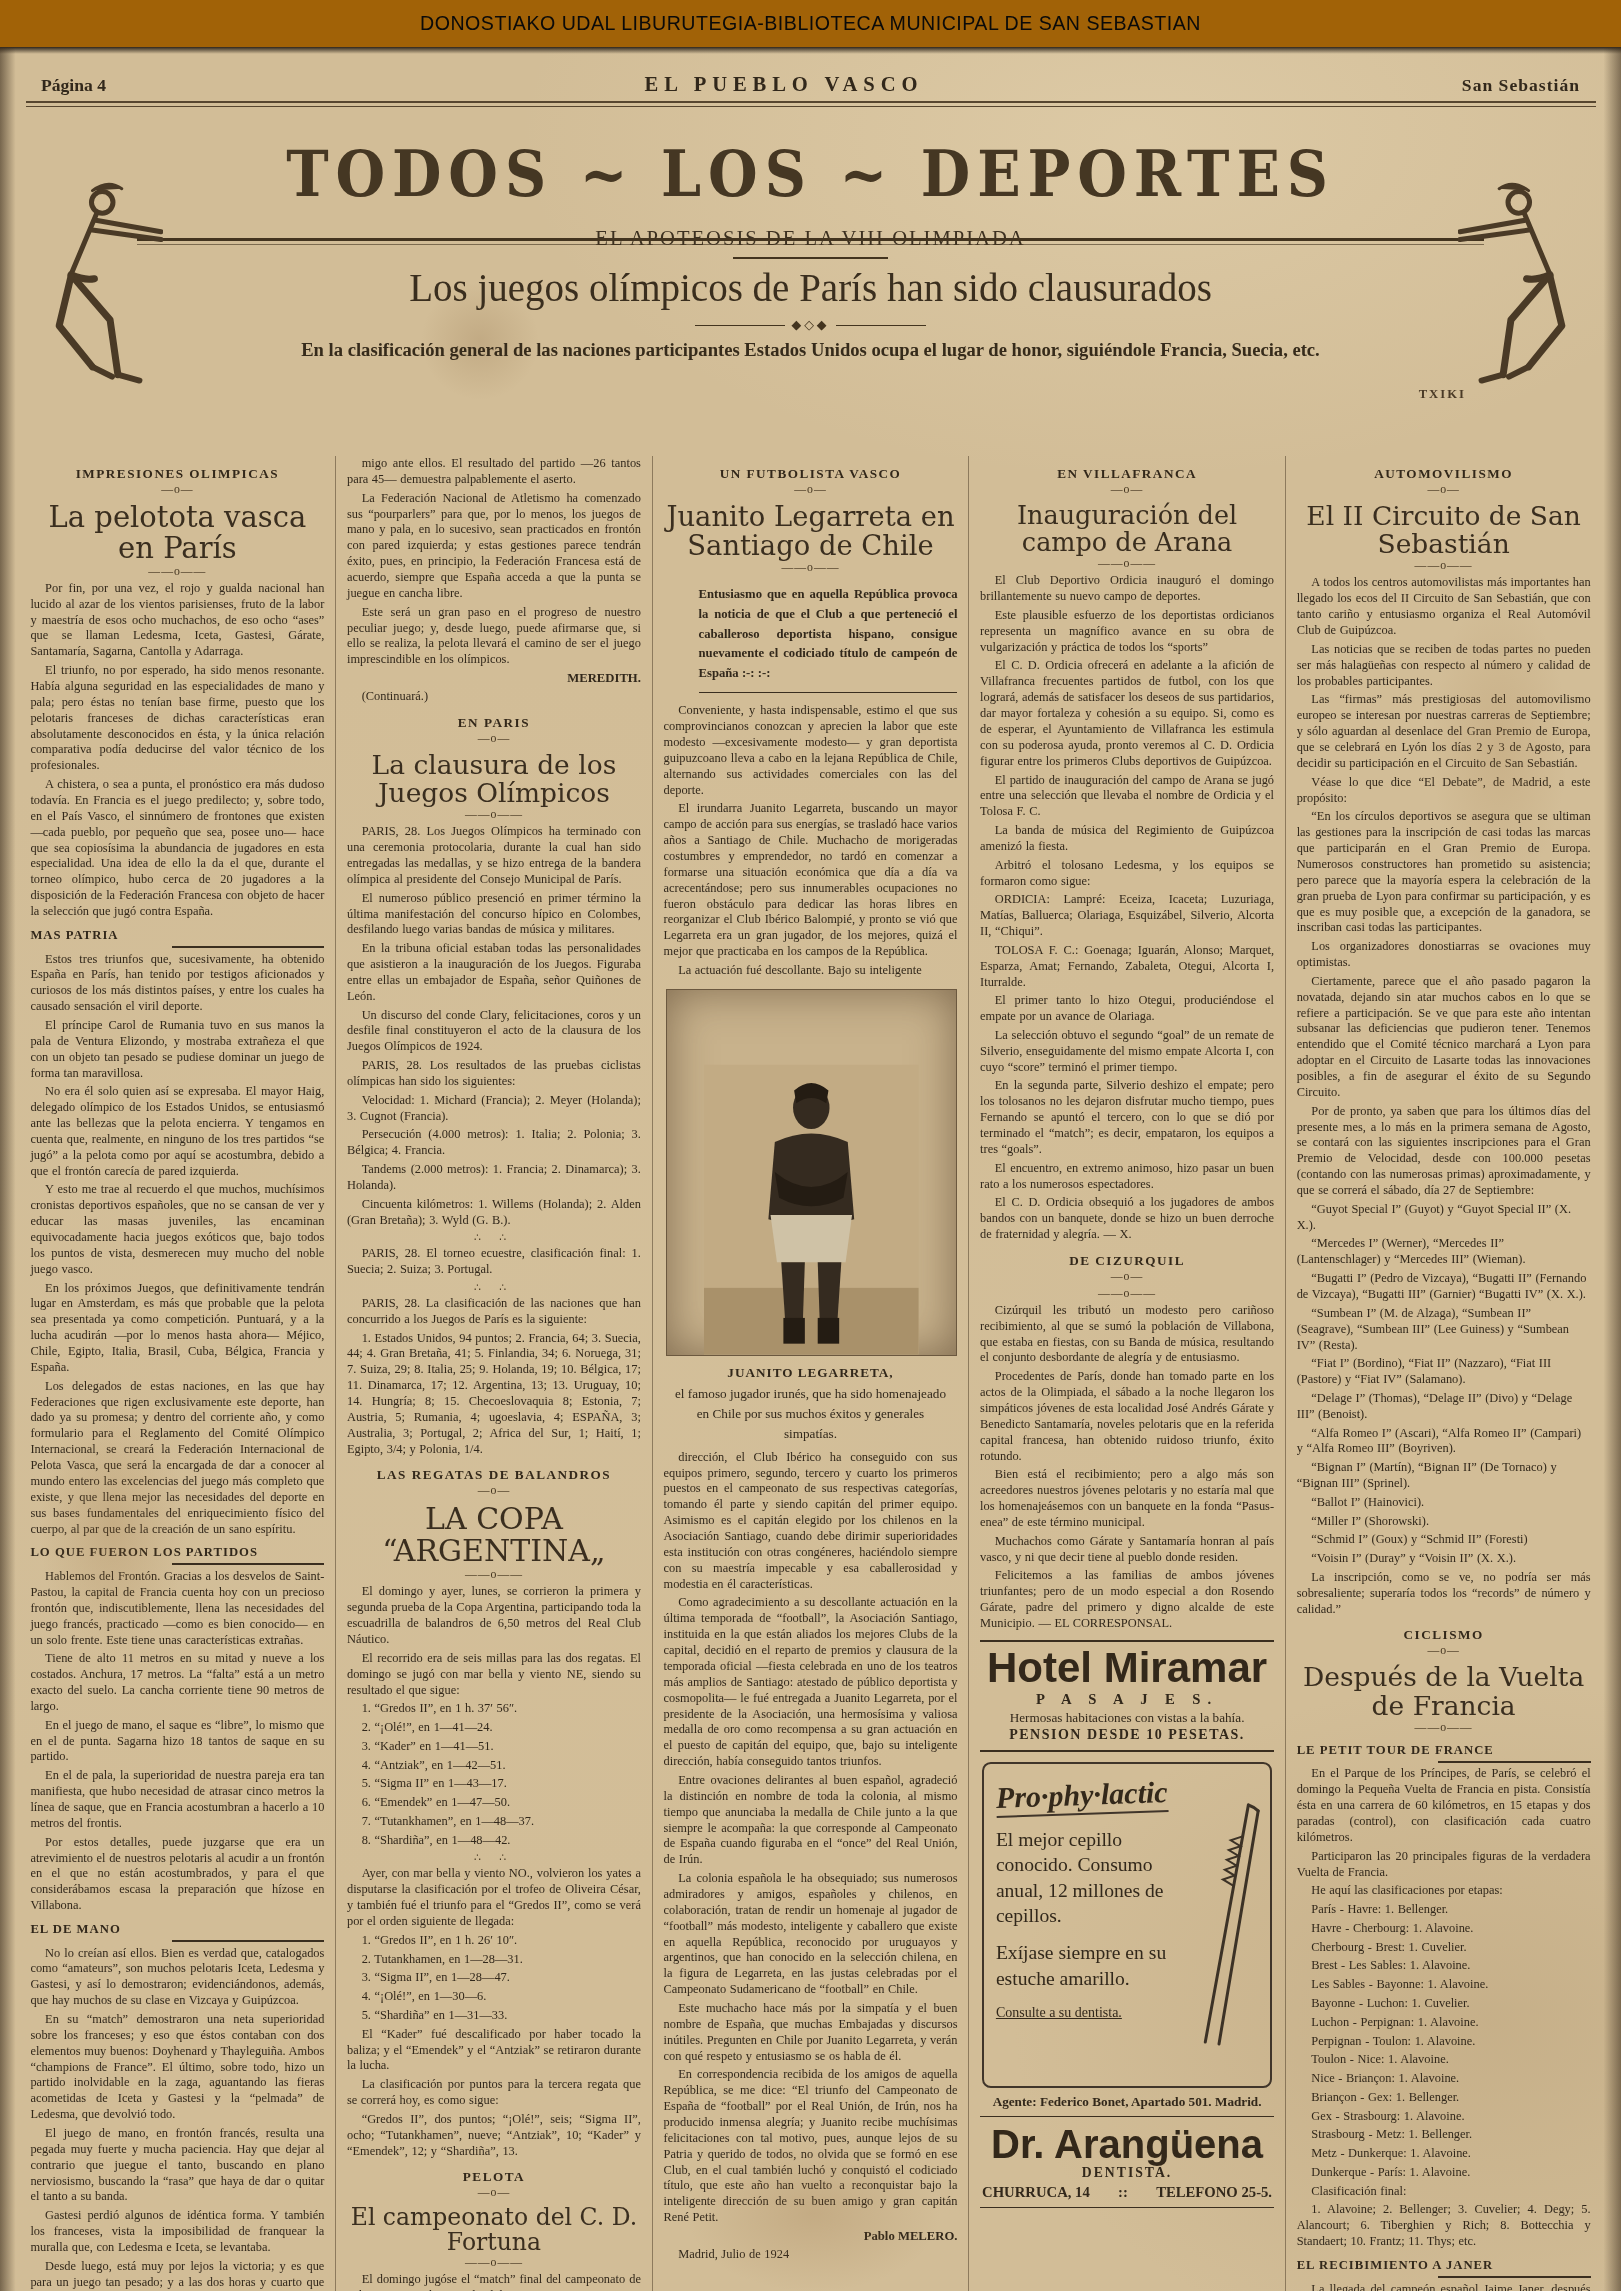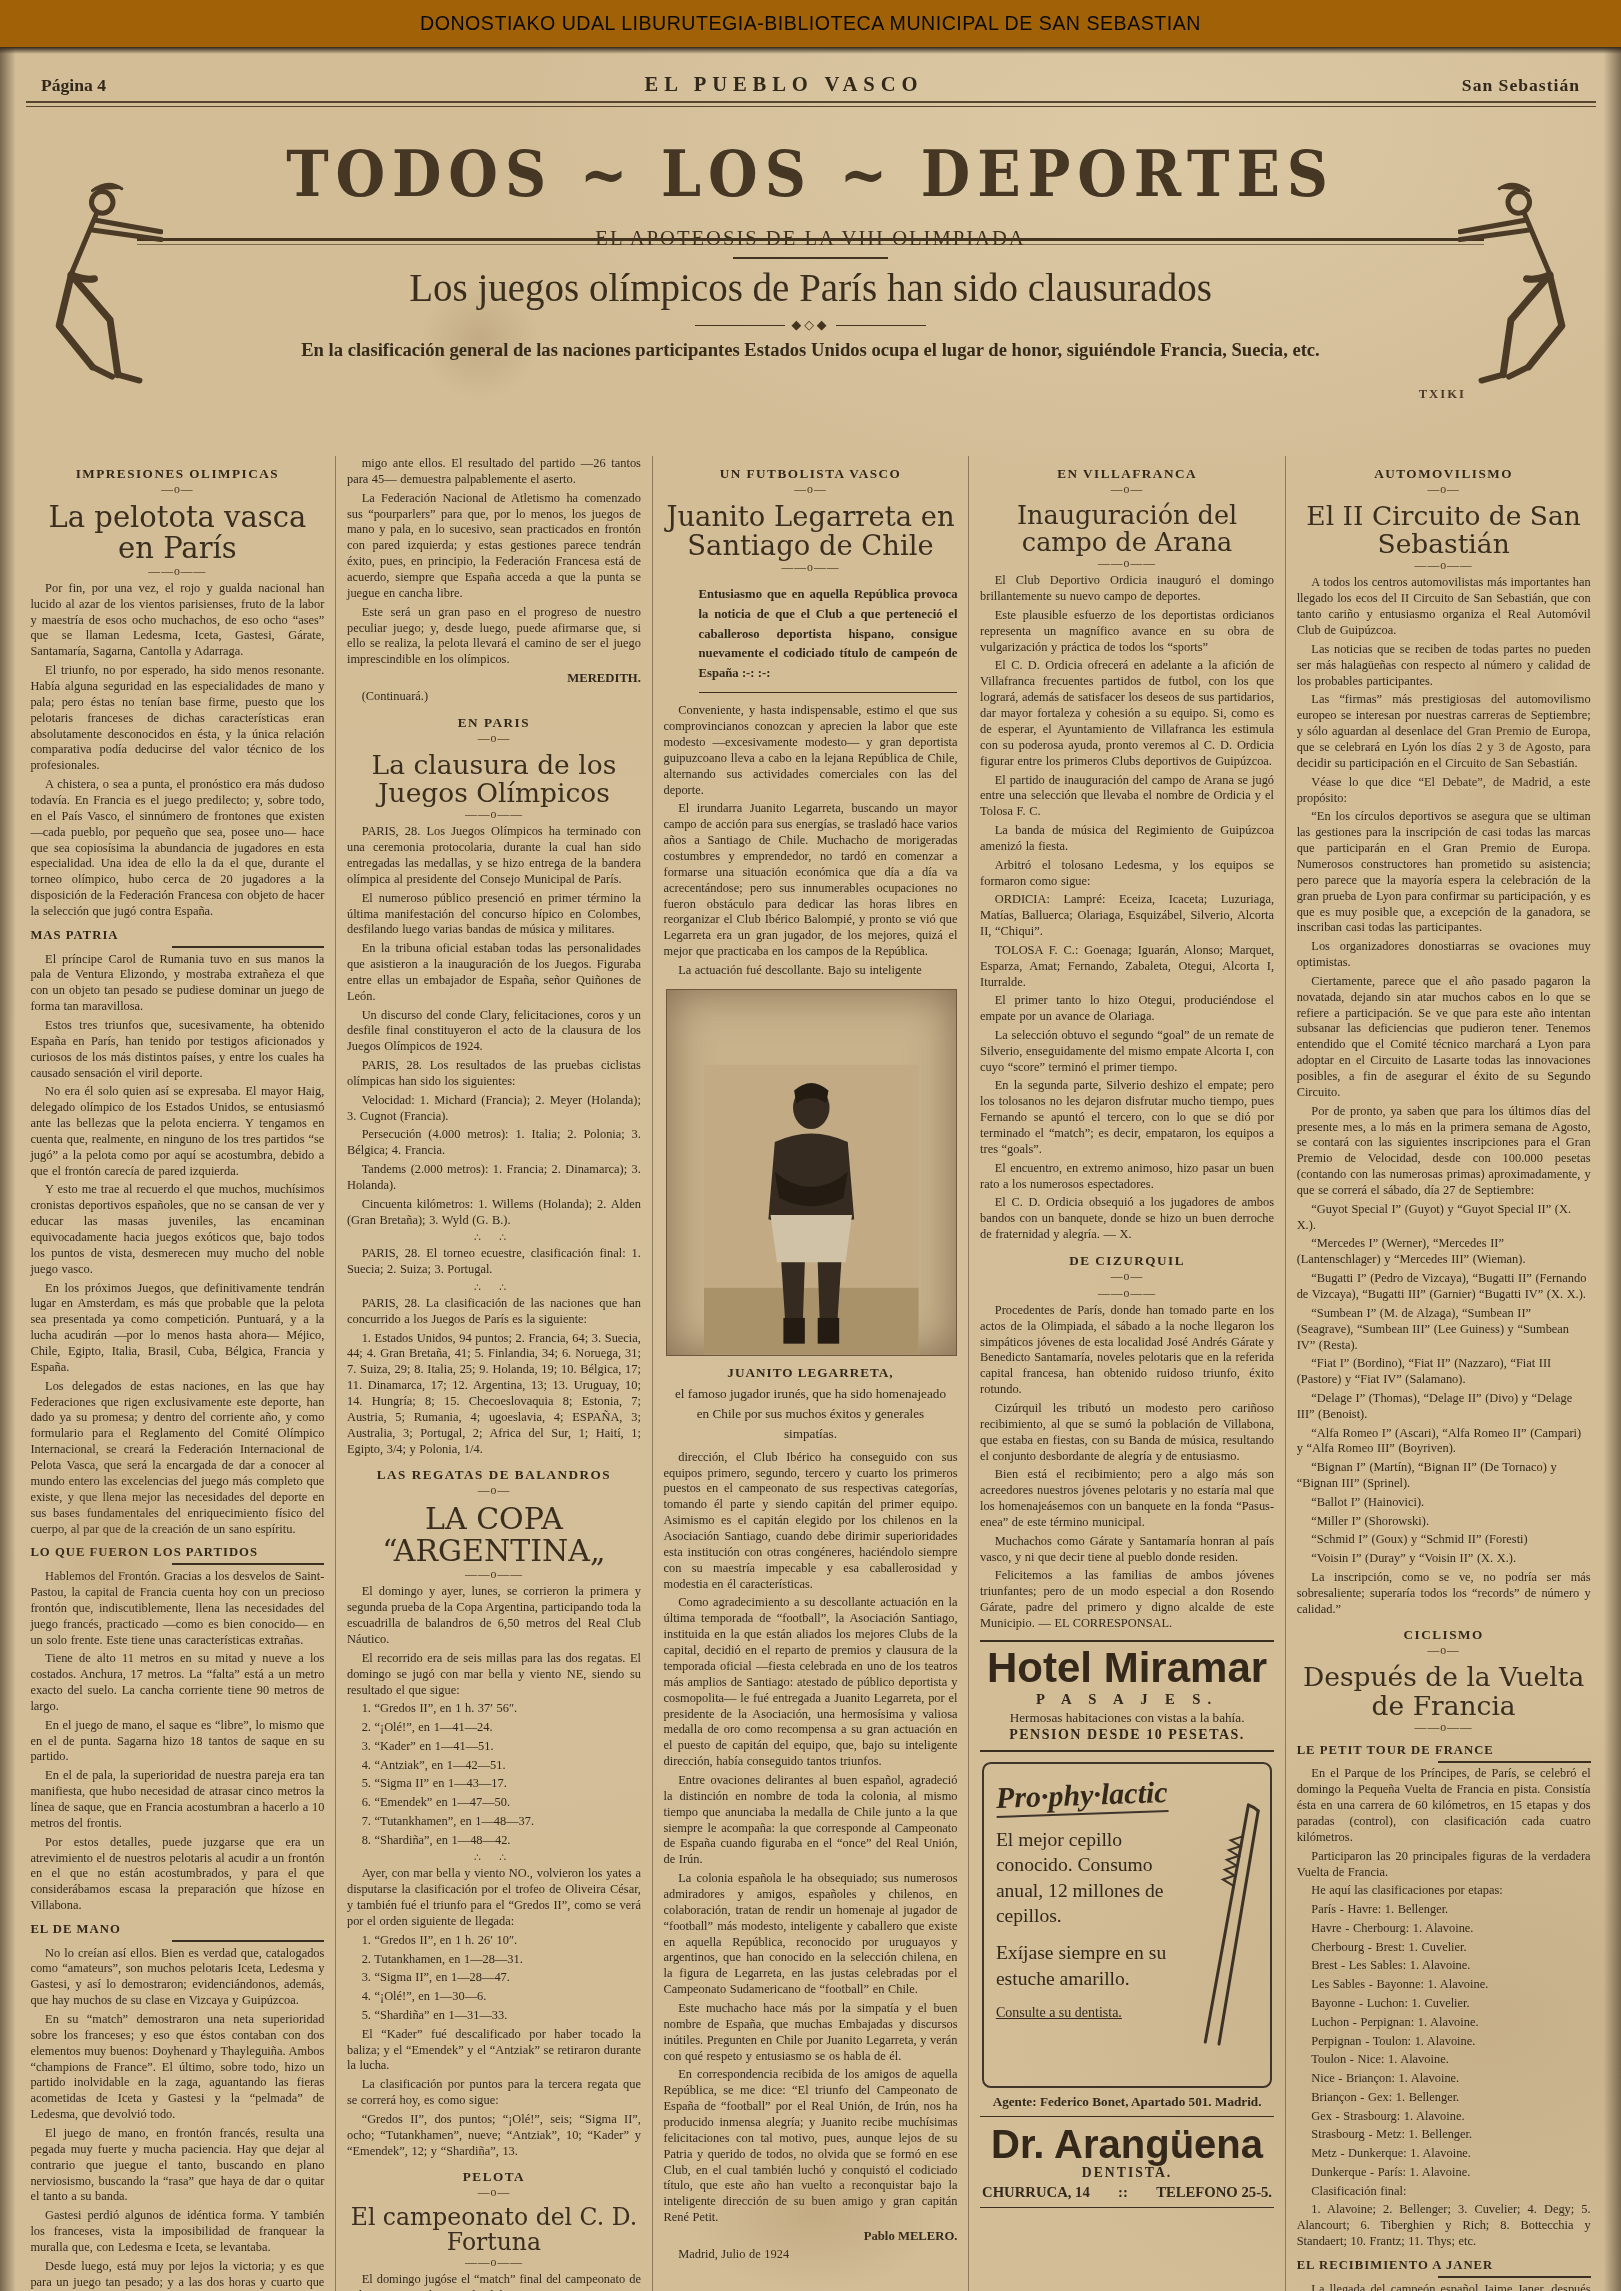--- a/index.html
+++ b/index.html
@@ -160,22 +160,22 @@
   <div class="cols">
     <div class="col">
         <div class="kicker">IMPRESIONES OLIMPICAS</div>
         <div class="orn-o">—o—</div>
         <h2 class="headline" style="font-size: 29px;">La pelotota vasca en París</h2>
         <div class="orn-o">——o——</div>
         <p>Por fin, por una vez, el rojo y gualda nacional han lucido al azar de los vientos parisienses, fruto de la labor y maestría de esos ocho muchachos, de eso ocho “ases” que se llaman Ledesma, Iceta, Gastesi, Gárate, Santamaría, Sagarna, Cantolla y Adarraga.</p>
         <p>El triunfo, no por esperado, ha sido menos resonante. Había alguna seguridad en las especialidades de mano y pala; pero éstas no tenían base firme, puesto que los pelotaris franceses de dichas características eran absolutamente desconocidos en ésta, y la única relación comparativa podía deducirse del valor técnico de los profesionales.</p>
         <p>A chistera, o sea a punta, el pronóstico era más dudoso todavía. En Francia es el juego predilecto; y, sobre todo, en el País Vasco, el sinnúmero de frontones que existen —cada pueblo, por pequeño que sea, posee uno— hace que sea copiosísima la abundancia de jugadores en esta especialidad. Una idea de ello la da el que, durante el torneo olímpico, hubo cerca de 20 jugadores a la disposición de la Federación Francesa con objeto de hacer la selección que jugó contra España.</p>
         <div class="sub">MAS PATRIA</div>
+        <p>Estos tres triunfos que, sucesivamente, ha obtenido España en París, han tenido por testigos aficionados y curiosos de los más distintos países, y entre los cuales ha causado sensación el viril deporte.</p>
         <p>El príncipe Carol de Rumania tuvo en sus manos la pala de Ventura Elizondo, y mostraba extrañeza el que con un objeto tan pesado se pudiese dominar un juego de forma tan maravillosa.</p>
-        <p>Estos tres triunfos que, sucesivamente, ha obtenido España en París, han tenido por testigos aficionados y curiosos de los más distintos países, y entre los cuales ha causado sensación el viril deporte.</p>
         <p>No era él solo quien así se expresaba. El mayor Haig, delegado olímpico de los Estados Unidos, se entusiasmó ante las bellezas que la pelota encierra. Y tengamos en cuenta que, realmente, en ninguno de los tres partidos “se jugó” a la pelota como por aquí se acostumbra, debido a que el frontón carecía de pared izquierda.</p>
         <p>Y esto me trae al recuerdo el que muchos, muchísimos cronistas deportivos españoles, que no se cansan de ver y educar las masas juveniles, las encaminan equivocadamente hacia juegos exóticos que, bajo todos los puntos de vista, desmerecen muy mucho del noble juego vasco.</p>
         <p>En los próximos Juegos, que definitivamente tendrán lugar en Amsterdam, es más que probable que la pelota sea presentada ya como competición. Puntuará, y a la lucha acudirán —por lo menos hasta ahora— Méjico, Chile, Egipto, Italia, Brasil, Cuba, Bélgica, Francia y España.</p>
         <p>Los delegados de estas naciones, en las que hay Federaciones que rigen exclusivamente este deporte, han dado ya su promesa; y dentro del corriente año, y como formulario para el Reglamento del Comité Olímpico Internacional, se creará la Federación Internacional de Pelota Vasca, que será la encargada de dar a conocer al mundo entero las excelencias del juego más completo que existe, y que llena mejor las necesidades del deporte en sus bases fundamentales del enriquecimiento físico del cuerpo, al par que de la creación de un sano espíritu.</p>
         <div class="sub">LO QUE FUERON LOS PARTIDOS</div>
         <p>Hablemos del Frontón. Gracias a los desvelos de Saint-Pastou, la capital de Francia cuenta hoy con un precioso frontón que, indiscutiblemente, llena las necesidades del juego francés, practicado —como es bien conocido— en un solo frente. Este tiene unas características extrañas.</p>
         <p>Tiene de alto 11 metros en su mitad y nueve a los costados. Anchura, 17 metros. La “falta” está a un metro exacto del suelo. La cancha corriente tiene 90 metros de largo.</p>
         <p>En el juego de mano, el saque es “libre”, lo mismo que en el de punta. Sagarna hizo 18 tantos de saque en su partido.</p>
         <p>En el de pala, la superioridad de nuestra pareja era tan manifiesta, que hubo necesidad de atrasar cinco metros la línea de saque, que en Francia acostumbran a hacerlo a 10 metros del frontis.</p>
         <p>Por estos detalles, puede juzgarse que era un atrevimiento el de nuestros pelotaris al acudir a un frontón en el que no están acostumbrados, y para el que considerábamos escasa la preparación que hízose en Villabona.</p>
@@ -293,22 +293,22 @@
         <p>ORDICIA: Lampré: Eceiza, Icaceta; Luzuriaga, Matías, Balluerca; Olariaga, Esquizábel, Silverio, Alcorta II, “Chiqui”.</p>
         <p>TOLOSA F. C.: Goenaga; Iguarán, Alonso; Marquet, Esparza, Amat; Fernando, Zabaleta, Otegui, Alcorta I, Iturralde.</p>
         <p>El primer tanto lo hizo Otegui, produciéndose el empate por un avance de Olariaga.</p>
         <p>La selección obtuvo el segundo “goal” de un remate de Silverio, enseguidamente del mismo empate Alcorta I, con cuyo “score” terminó el primer tiempo.</p>
         <p>En la segunda parte, Silverio deshizo el empate; pero los tolosanos no les dejaron disfrutar mucho tiempo, pues Fernando se apuntó el tercero, con lo que se dió por terminado el “match”; es decir, empataron, los equipos a tres “goals”.</p>
         <p>El encuentro, en extremo animoso, hizo pasar un buen rato a los numerosos espectadores.</p>
         <p>El C. D. Ordicia obsequió a los jugadores de ambos bandos con un banquete, donde se hizo un buen derroche de fraternidad y alegría. — X.</p>
         <div class="kicker">DE CIZURQUIL</div>
         <div class="orn-o">—o—</div>
         <div class="orn-o">——o——</div>
+        <p>Cizúrquil les tributó un modesto pero cariñoso recibimiento, al que se sumó la población de Villabona, que estaba en fiestas, con su Banda de música, resultando el conjunto desbordante de alegría y de entusiasmo.</p>
         <p>Procedentes de París, donde han tomado parte en los actos de la Olimpiada, el sábado a la noche llegaron los simpáticos jóvenes de esta localidad José Andrés Gárate y Benedicto Santamaría, noveles pelotaris que en la referida capital francesa, han obtenido ruidoso triunfo, éxito rotundo.</p>
-        <p>Cizúrquil les tributó un modesto pero cariñoso recibimiento, al que se sumó la población de Villabona, que estaba en fiestas, con su Banda de música, resultando el conjunto desbordante de alegría y de entusiasmo.</p>
         <p>Bien está el recibimiento; pero a algo más son acreedores nuestros jóvenes pelotaris y no estaría mal que los homenajeásemos con un banquete en la fonda “Pasus-enea” de este término municipal.</p>
         <p>Muchachos como Gárate y Santamaría honran al país vasco, y ni que decir tiene al pueblo donde residen.</p>
         <p>Felicitemos a las familias de ambos jóvenes triunfantes; pero de un modo especial a don Rosendo Gárate, padre del primero y digno alcalde de este Municipio. — EL CORRESPONSAL.</p>
         <div class="ad-hotel">
           <div class="t">Hotel Miramar</div>
           <div class="s">P A S A J E S.</div>
           <div class="l1">Hermosas habitaciones con vistas a la bahía.</div>
           <div class="l2">PENSION DESDE 10 PESETAS.</div>
         </div>
         <div class="ad-prophy"><div class="logo">Pro·phy·lactic</div><div class="line">El mejor cepillo conocido.  Consumo anual, 12 millones de cepillos.</div><div class="line">Exíjase siempre en su estuche amarillo.</div><div class="line small">Consulte a su dentista.</div><svg viewBox="0 0 96 258">

